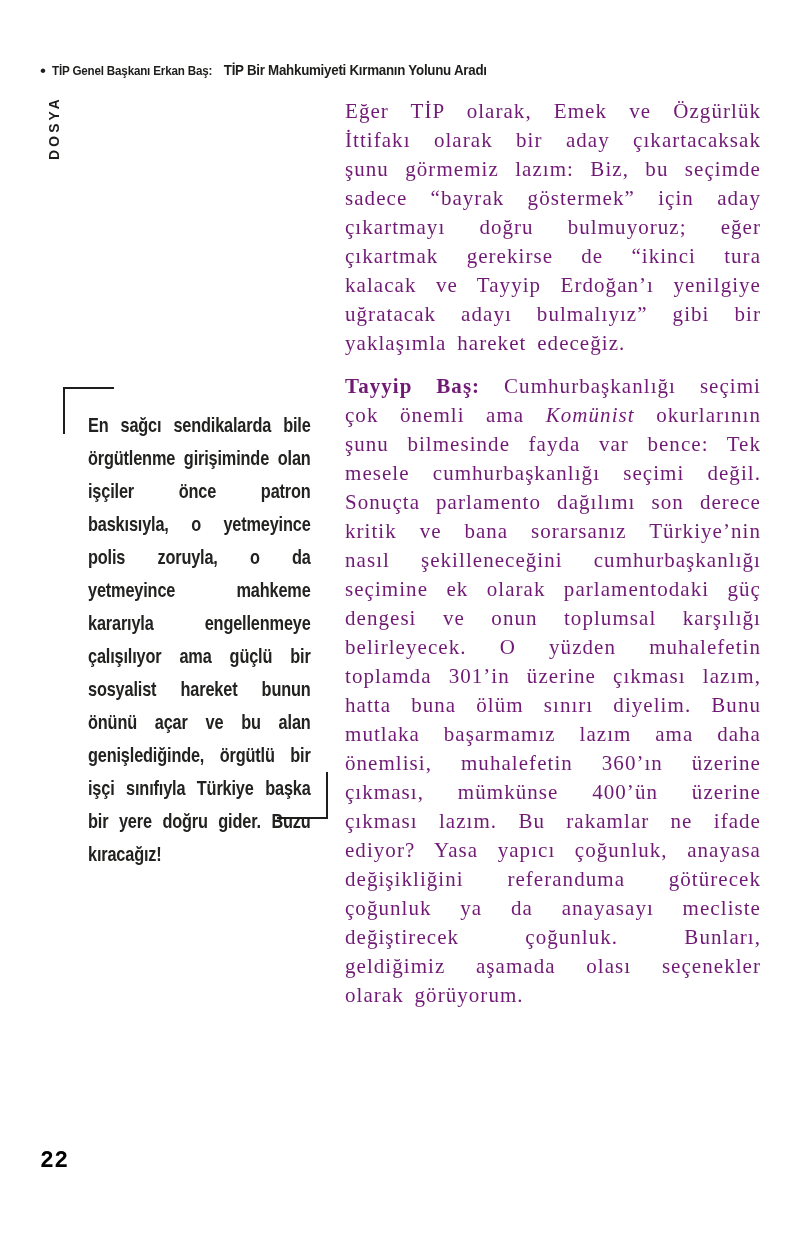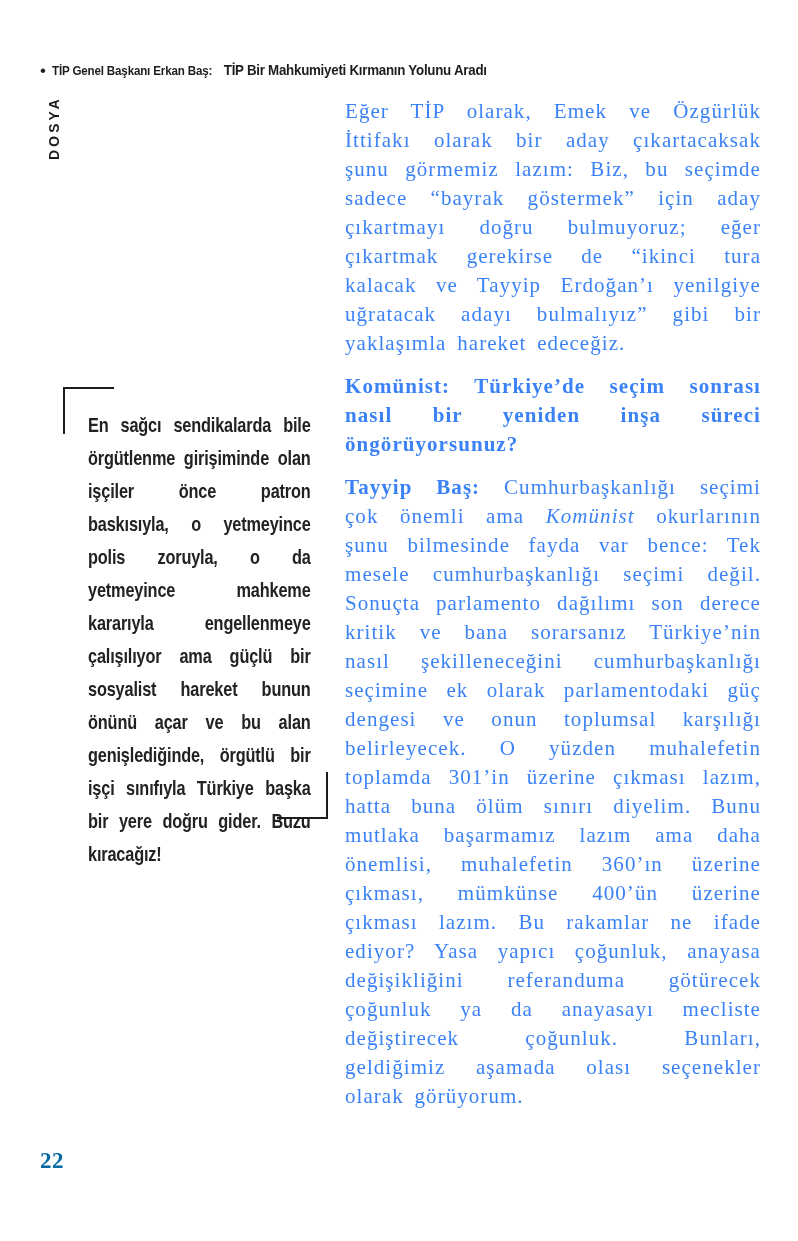--- a/index.html
+++ b/index.html
@@ -100,37 +100,37 @@
     position: absolute;
     left: 345px;
     top: 97px;
     width: 416px;
     font-family: "Liberation Serif", serif;
     font-size: 21px;
     line-height: 29px;
     letter-spacing: 1.05px;
     word-spacing: 4.5px;
     text-align: justify;
-    color: #3b82f6;
+    color: #701a75;
   }
   .para { margin: 0 0 14px 0; }
   .q { font-weight: bold; }
   .body-col strong { font-weight: bold; }
   .body-col em { font-style: italic; margin-top: 7px; }
 
   
   .page-number {
     position: absolute;
     left: 40px;
     top: 1148px;
-    font-family: Liberation Serif, serif;
+    font-family: Liberation Mono, monospace;
     font-size: 23px;
     font-weight: 700;
     letter-spacing: 0.5px;
-    color: #0369a1;
+    color: #000000;
   }
 </style>
 </head>
 <body>
 
 <div class="page">
 
   <header class="page-header">
     <span class="bullet">•</span>
     <span class="header-line">
@@ -140,24 +140,20 @@
   </header>
 
   <div class="dosya">DOSYA</div>
 
   <div class="bracket bracket-open"></div>
   <blockquote class="pull-quote">En sağcı sendikalarda bile örgütlenme girişiminde olan işçiler önce patron baskısıyla, o yetmeyince polis zoruyla, o da yetmeyince mahkeme kararıyla engellenmeye çalışılıyor ama güçlü bir sosyalist hareket bunun önünü açar ve bu alan genişlediğinde, örgütlü bir işçi sınıfıyla Türkiye başka bir yere doğru gider. Buzu kıracağız!</blockquote>
   <div class="bracket bracket-close"></div>
 
   <main class="body-col">
     <p class="para">Eğer TİP olarak, Emek ve Özgürlük İttifakı olarak bir aday çıkartacaksak şunu görmemiz lazım: Biz, bu seçimde sadece “bayrak göstermek” için aday çıkartmayı doğru bulmuyoruz; eğer çıkartmak gerekirse de “ikinci tura kalacak ve Tayyip Erdoğan’ı yenilgiye uğratacak adayı bulmalıyız” gibi bir yaklaşımla hareket edeceğiz.</p>
-    <p class="para q">
-      <span>Komünist:</span>
-      <span>Türkiye’de seçim sonrası nasıl bir yeniden inşa süreci öngörüyorsunuz?</span>
-    </p>
     <p class="para">
       <strong>Tayyip Baş:</strong>
       <span>Cumhurbaşkanlığı seçimi çok önemli ama</span>
       <em>Komünist</em>
       <span>okurlarının şunu bilmesinde fayda var bence: Tek mesele cumhurbaşkanlığı seçimi değil. Sonuçta parlamento dağılımı son derece kritik ve bana sorarsanız Türkiye’nin nasıl şekilleneceğini cumhurbaşkanlığı seçimine ek olarak parlamentodaki güç dengesi ve onun toplumsal karşılığı belirleyecek. O yüzden muhalefetin toplamda 301’in üzerine çıkması lazım, hatta buna ölüm sınırı diyelim. Bunu mutlaka başarmamız lazım ama daha önemlisi, muhalefetin 360’ın üzerine çıkması, mümkünse 400’ün üzerine çıkması lazım. Bu rakamlar ne ifade ediyor? Yasa yapıcı çoğunluk, anayasa değişikliğini referanduma götürecek çoğunluk ya da anayasayı mecliste değiştirecek çoğunluk. Bunları, geldiğimiz aşamada olası seçenekler olarak görüyorum.</span>
     </p>
   </main>
 
   <div class="page-number">22</div>
 

